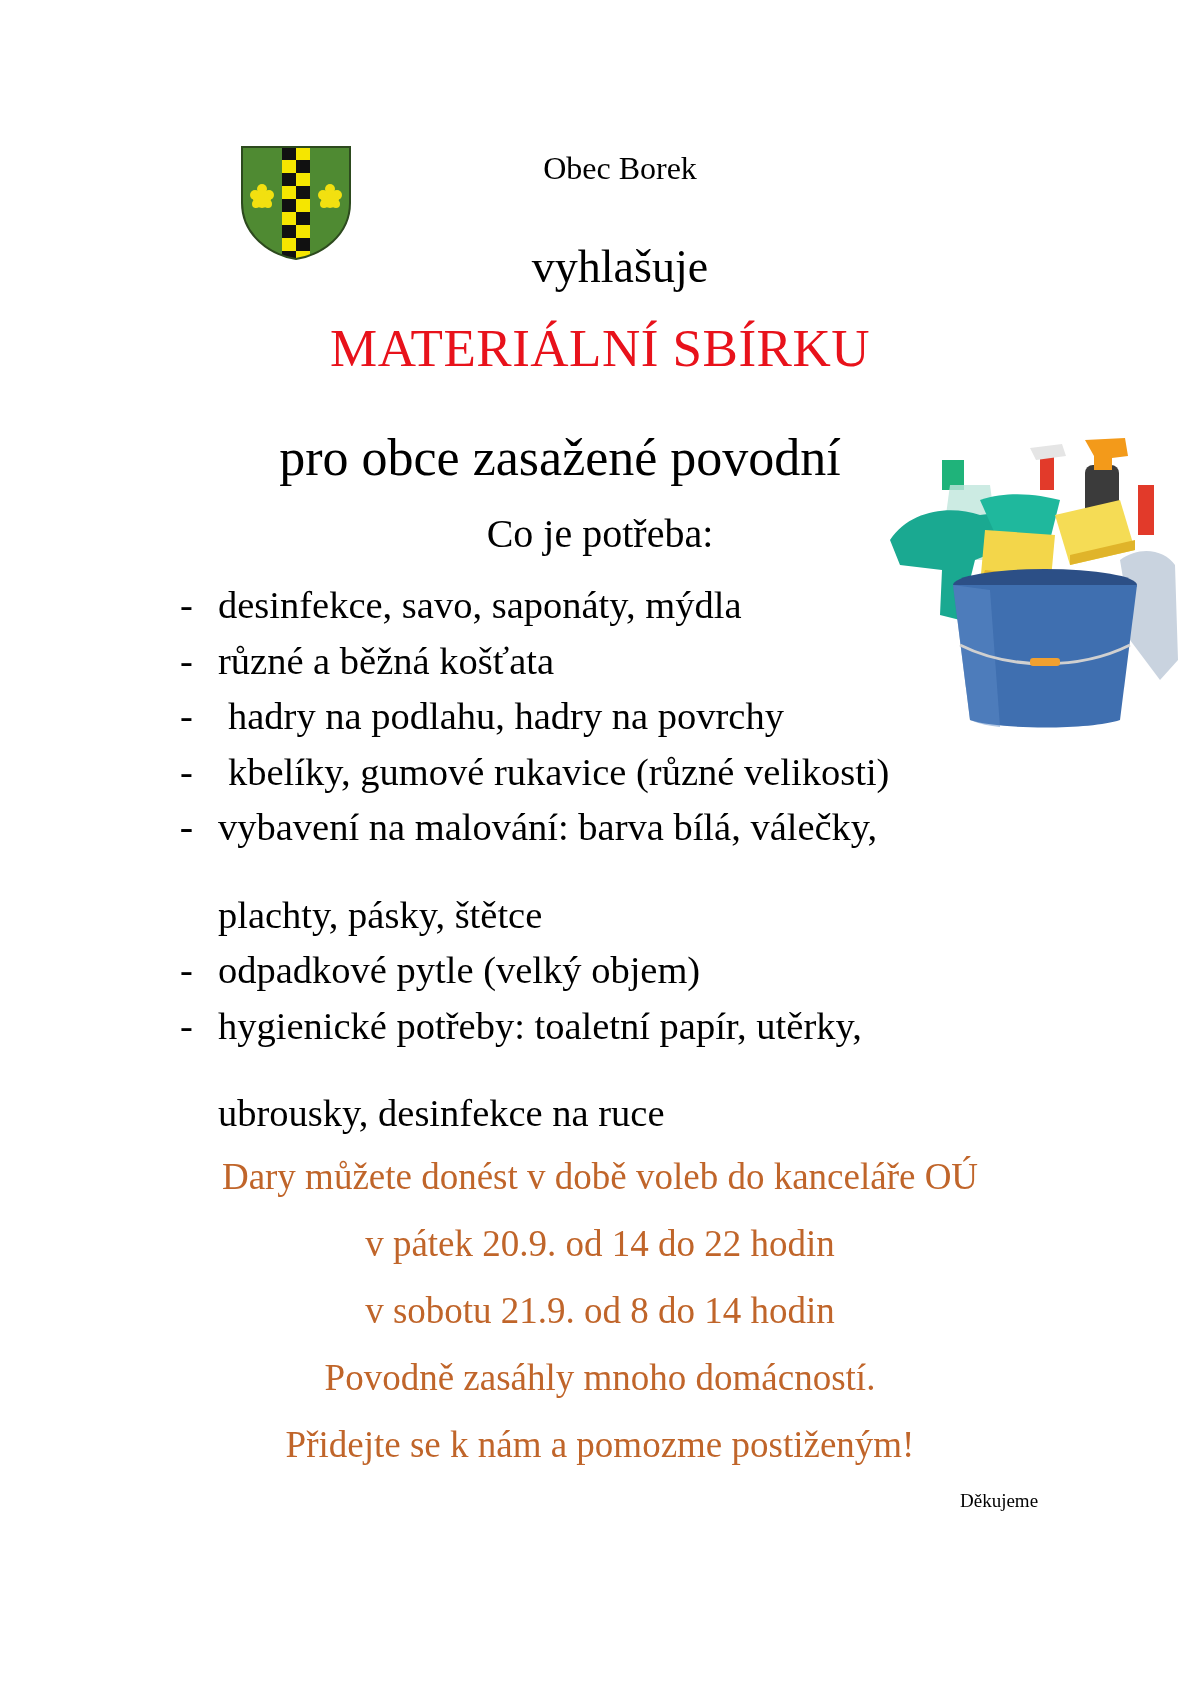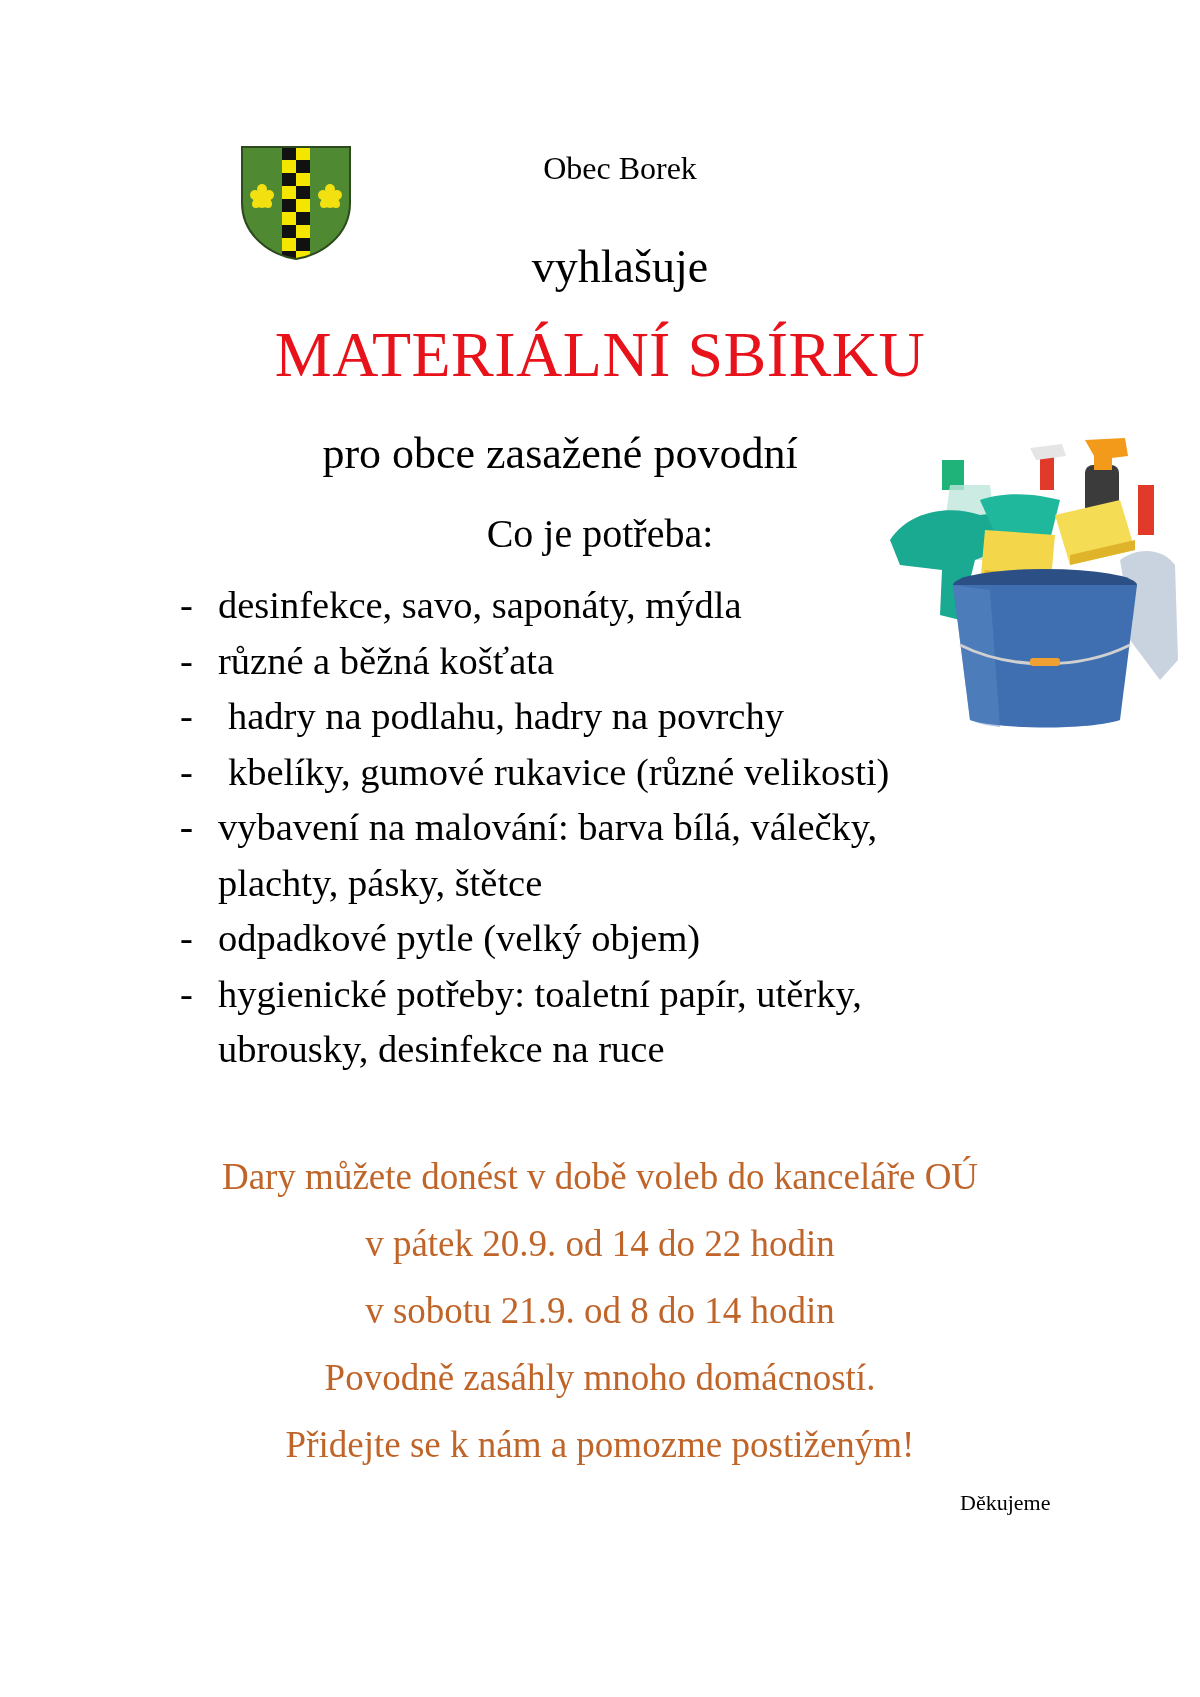--- a/index.html
+++ b/index.html
@@ -1,35 +1,35 @@
 <!DOCTYPE html>
 <html><head>
   <meta charset="utf-8">
   <style>
     html, body { margin: 0; padding: 0; background: #ffffff; }
     body { width: 1200px; height: 1697px; position: relative; overflow: hidden;
            font-family: "Liberation Serif", "DejaVu Serif", serif; color: #000; }
     .abs { position: absolute; }
     #title-line1 { top: 150px; left: 180px; width: 880px; font-size: 32px; text-align:center; }
     #title-line2 { top: 240px; left: 180px; width: 880px; font-size: 46px; text-align:center; }
-    #headline { top: 318px; left: 160px; width: 880px; font-size: 64px; color: #e8121b; text-align:center; letter-spacing: 0.5px; }
-    #subtitle { top: 428px; left: 120px; width: 880px; font-size: 44px; text-align:center; }
+    #headline { top: 318px; left: 160px; width: 880px; font-size: 53px; color: #e8121b; text-align:center; letter-spacing: 0.5px; }
+    #subtitle { top: 428px; left: 120px; width: 880px; font-size: 52px; text-align:center; }
     #needs-heading { top: 510px; left: 160px; width: 880px; font-size: 40px; text-align:center; }
     #needs-list { top: 578px; left: 180px; margin: 0; padding: 0; list-style: none; font-size: 38.5px; line-height: 55.5px; }
     #needs-list li { position: relative; padding-left: 38px; white-space: nowrap; }
     #needs-list li .dash { position: absolute; left: 0; top: 0; }
-    #needs-list li .cont { display: block; }
+    #needs-list li .cont { display: block; margin-top: 32px; }
     #needs-list li.indent1 .text { padding-left: 10px; }
     .orange { color: #c0652a; font-size: 37px; text-align: center; white-space: nowrap; }
     #info-line1 { top: 1155px; left: 110px; width: 980px; }
     #info-line2 { top: 1222px; left: 110px; width: 980px; }
     #info-line3 { top: 1289px; left: 110px; width: 980px; }
     #info-line4 { top: 1356px; left: 110px; width: 980px; }
     #info-line5 { top: 1423px; left: 110px; width: 980px; }
-    #thanks { top: 1490px; left: 960px; font-size: 22px; }
+    #thanks { top: 1490px; left: 960px; font-size: 19px; }
     #crest { top: 143px; left: 238px; width: 116px; height: 118px; }
     #bucket { top: 430px; left: 880px; width: 300px; height: 300px; }
   </style>
 </head>
 <body>
 
 <div id="crest" class="abs">
   <svg width="116" height="118" viewBox="0 0 116 118">
     <defs>
       <clipPath id="shield">

